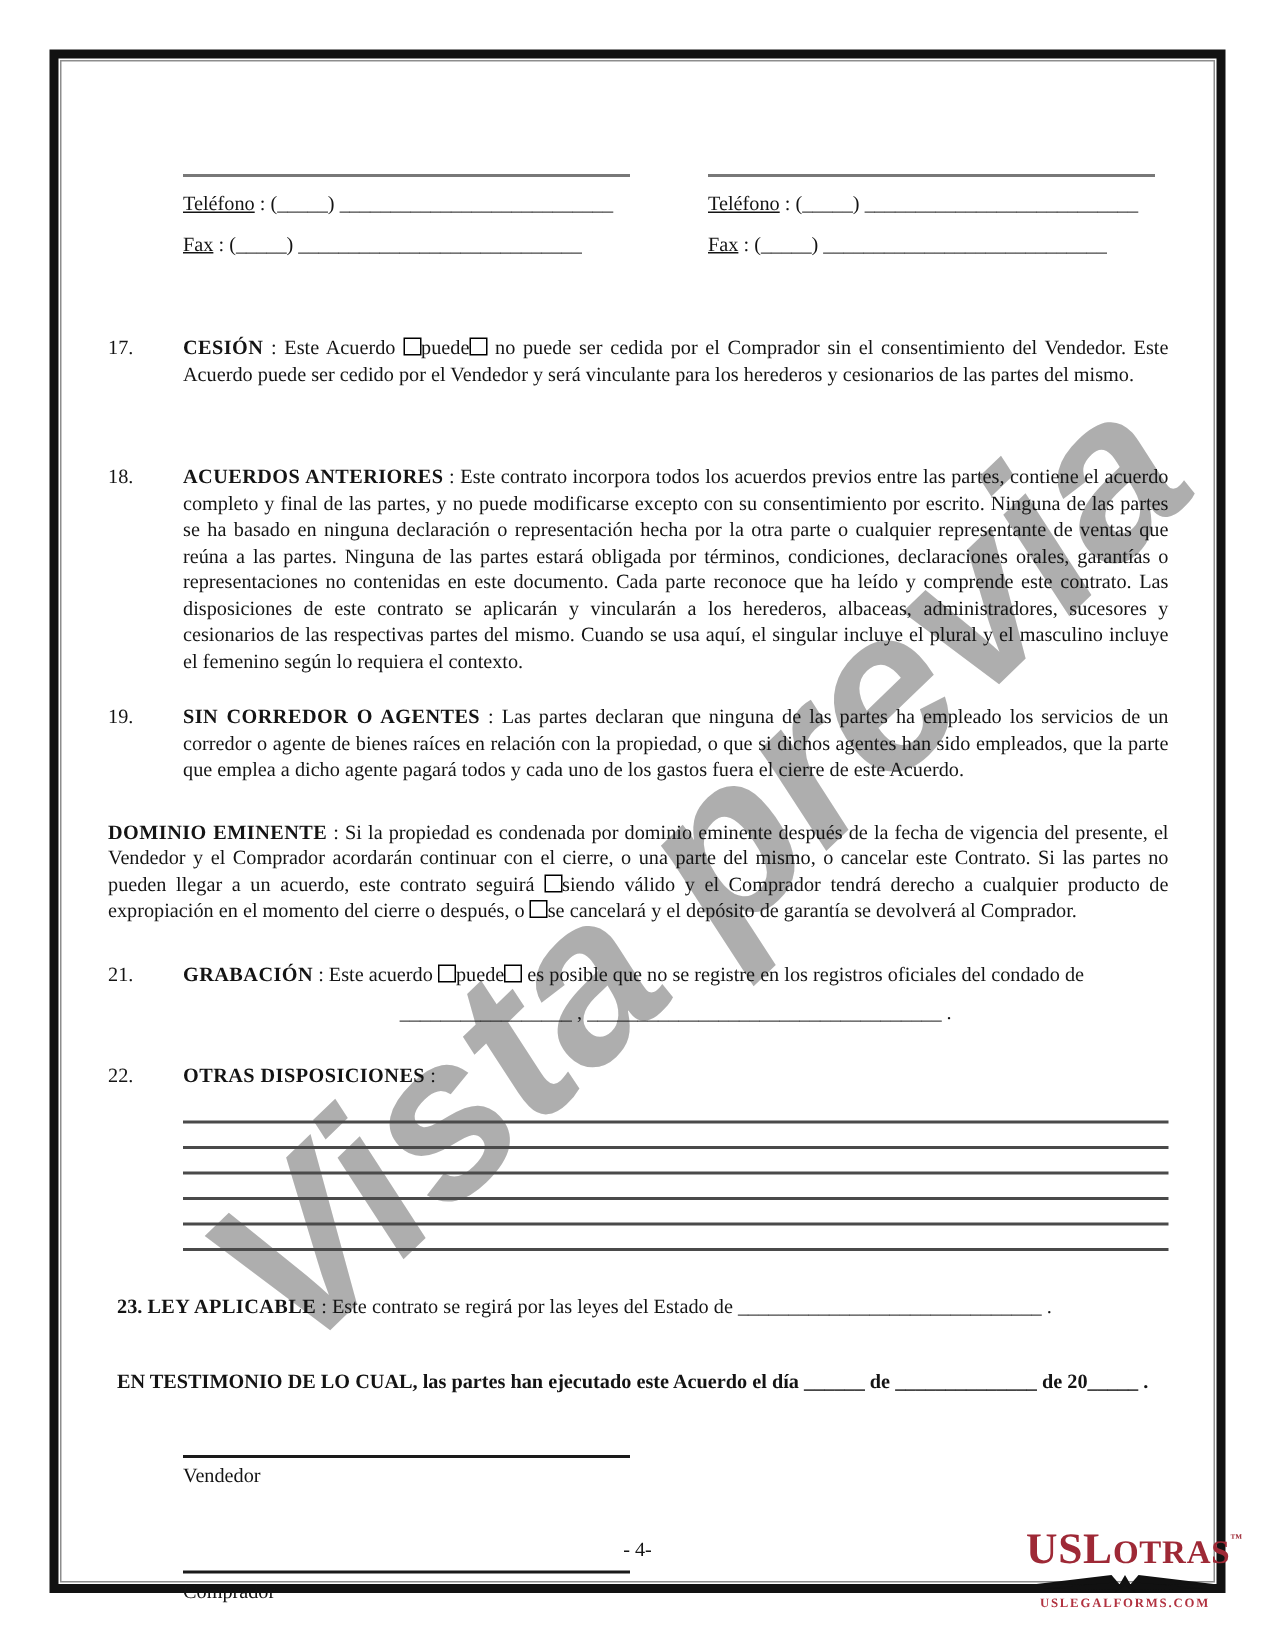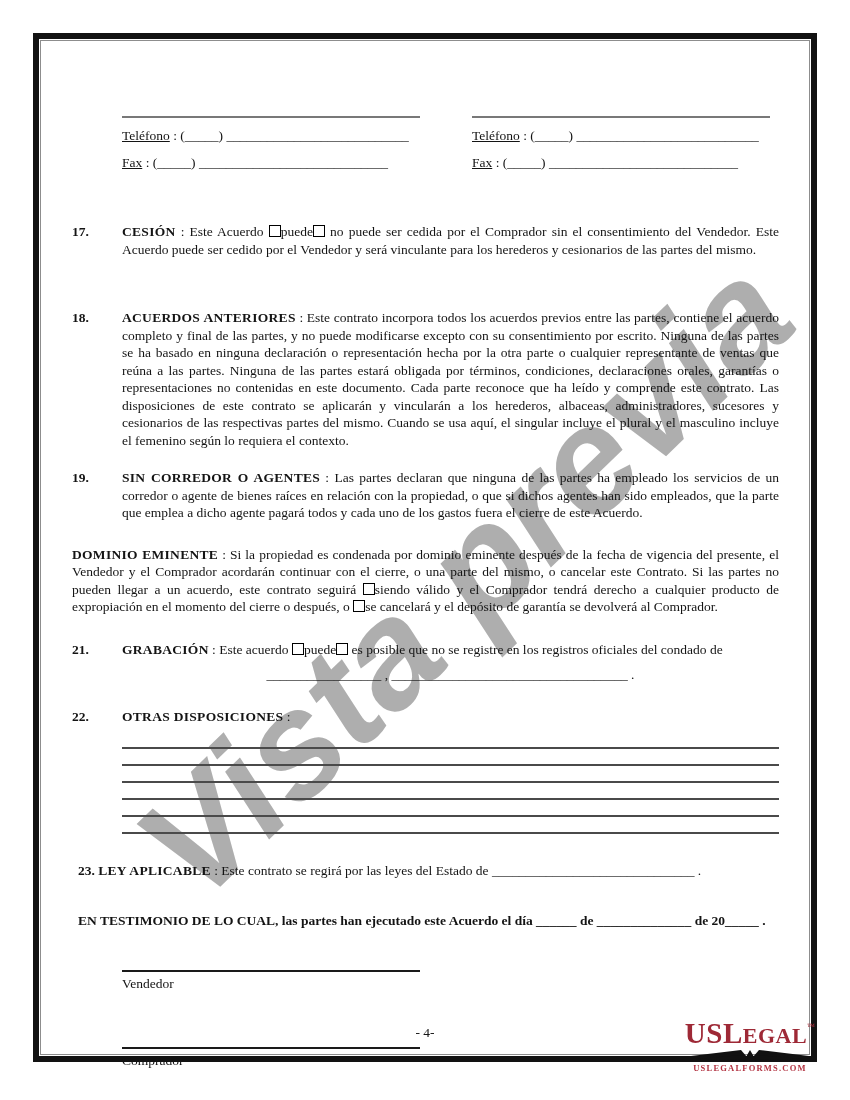--- a/index.html
+++ b/index.html
@@ -23,21 +23,21 @@
     transform:rotate(-44deg);transform-origin:50% 50%;
     white-space:nowrap;z-index:1;pointer-events:none;
   }
   .content{position:relative;z-index:2;font-size:13.5px;line-height:17.5px;}
   .contact-row{display:flex;gap:52px;margin:75px 0 0 83px;}
   .ccol{width:298px;}
   .rule-line{border-bottom:2px solid #787878;height:2px;margin-bottom:8px;}
   .cline{margin-top:9px;white-space:nowrap;}
   .u-label{text-decoration:underline;}
   .sec{display:flex;margin-left:33px;margin-right:32px;}
-  .sec-num{width:50px;font-weight:bold;flex:none;}
+  .sec-num{width:50px;font-weight:normal;flex:none;}
   .sec-body{flex:1;text-align:justify;}
   .sec-title{font-weight:bold;letter-spacing:.3px;}
   .cb{
     display:inline-block;width:12px;height:12px;border:1.5px solid #000;
     vertical-align:-1px;background:#fff;box-sizing:border-box;
   }
   .mt17{margin-top:52px;} .mt18{margin-top:51px;} .mt19{margin-top:20px;}
   .mt20{margin-top:24px;} .mt21{margin-top:25px;} .mt22{margin-top:24px;}
   .s21-line2{margin-top:8px;text-align:center;}
   .write-line{border-bottom:2px solid #4a4a4a;height:15px;}
@@ -165,21 +165,21 @@
         <div class="sig-rule"></div>
         <div class="sig-label">Comprador</div>
       </div>
     </div>
   </div>
 
   <div class="pagenum">- 4-</div>
 </div>
 
 <div class="logo">
-  <div class="logo-word"><span class="logo-big">USL</span><span class="logo-small">EGAL</span><span class="logo-tm">™</span></div>
+  <div class="logo-word"><span class="logo-big">USL</span><span class="logo-small">OTRAS</span><span class="logo-tm">™</span></div>
   <svg class="logo-eagle" width="118" height="14" viewBox="0 0 118 14">
     <polygon points="0,7 50,1 56,8" fill="#111"></polygon>
     <polygon points="118,7 68,1 62,8" fill="#111"></polygon>
     <polygon points="4,10 52,6 56,10 52,11" fill="#111"></polygon>
     <polygon points="114,10 66,6 62,10 66,11" fill="#111"></polygon>
     <polygon points="52,13 59,1 66,13 59,8" fill="#111"></polygon>
   </svg>
   <div class="logo-site">USLEGALFORMS.COM</div>
 </div>
 

